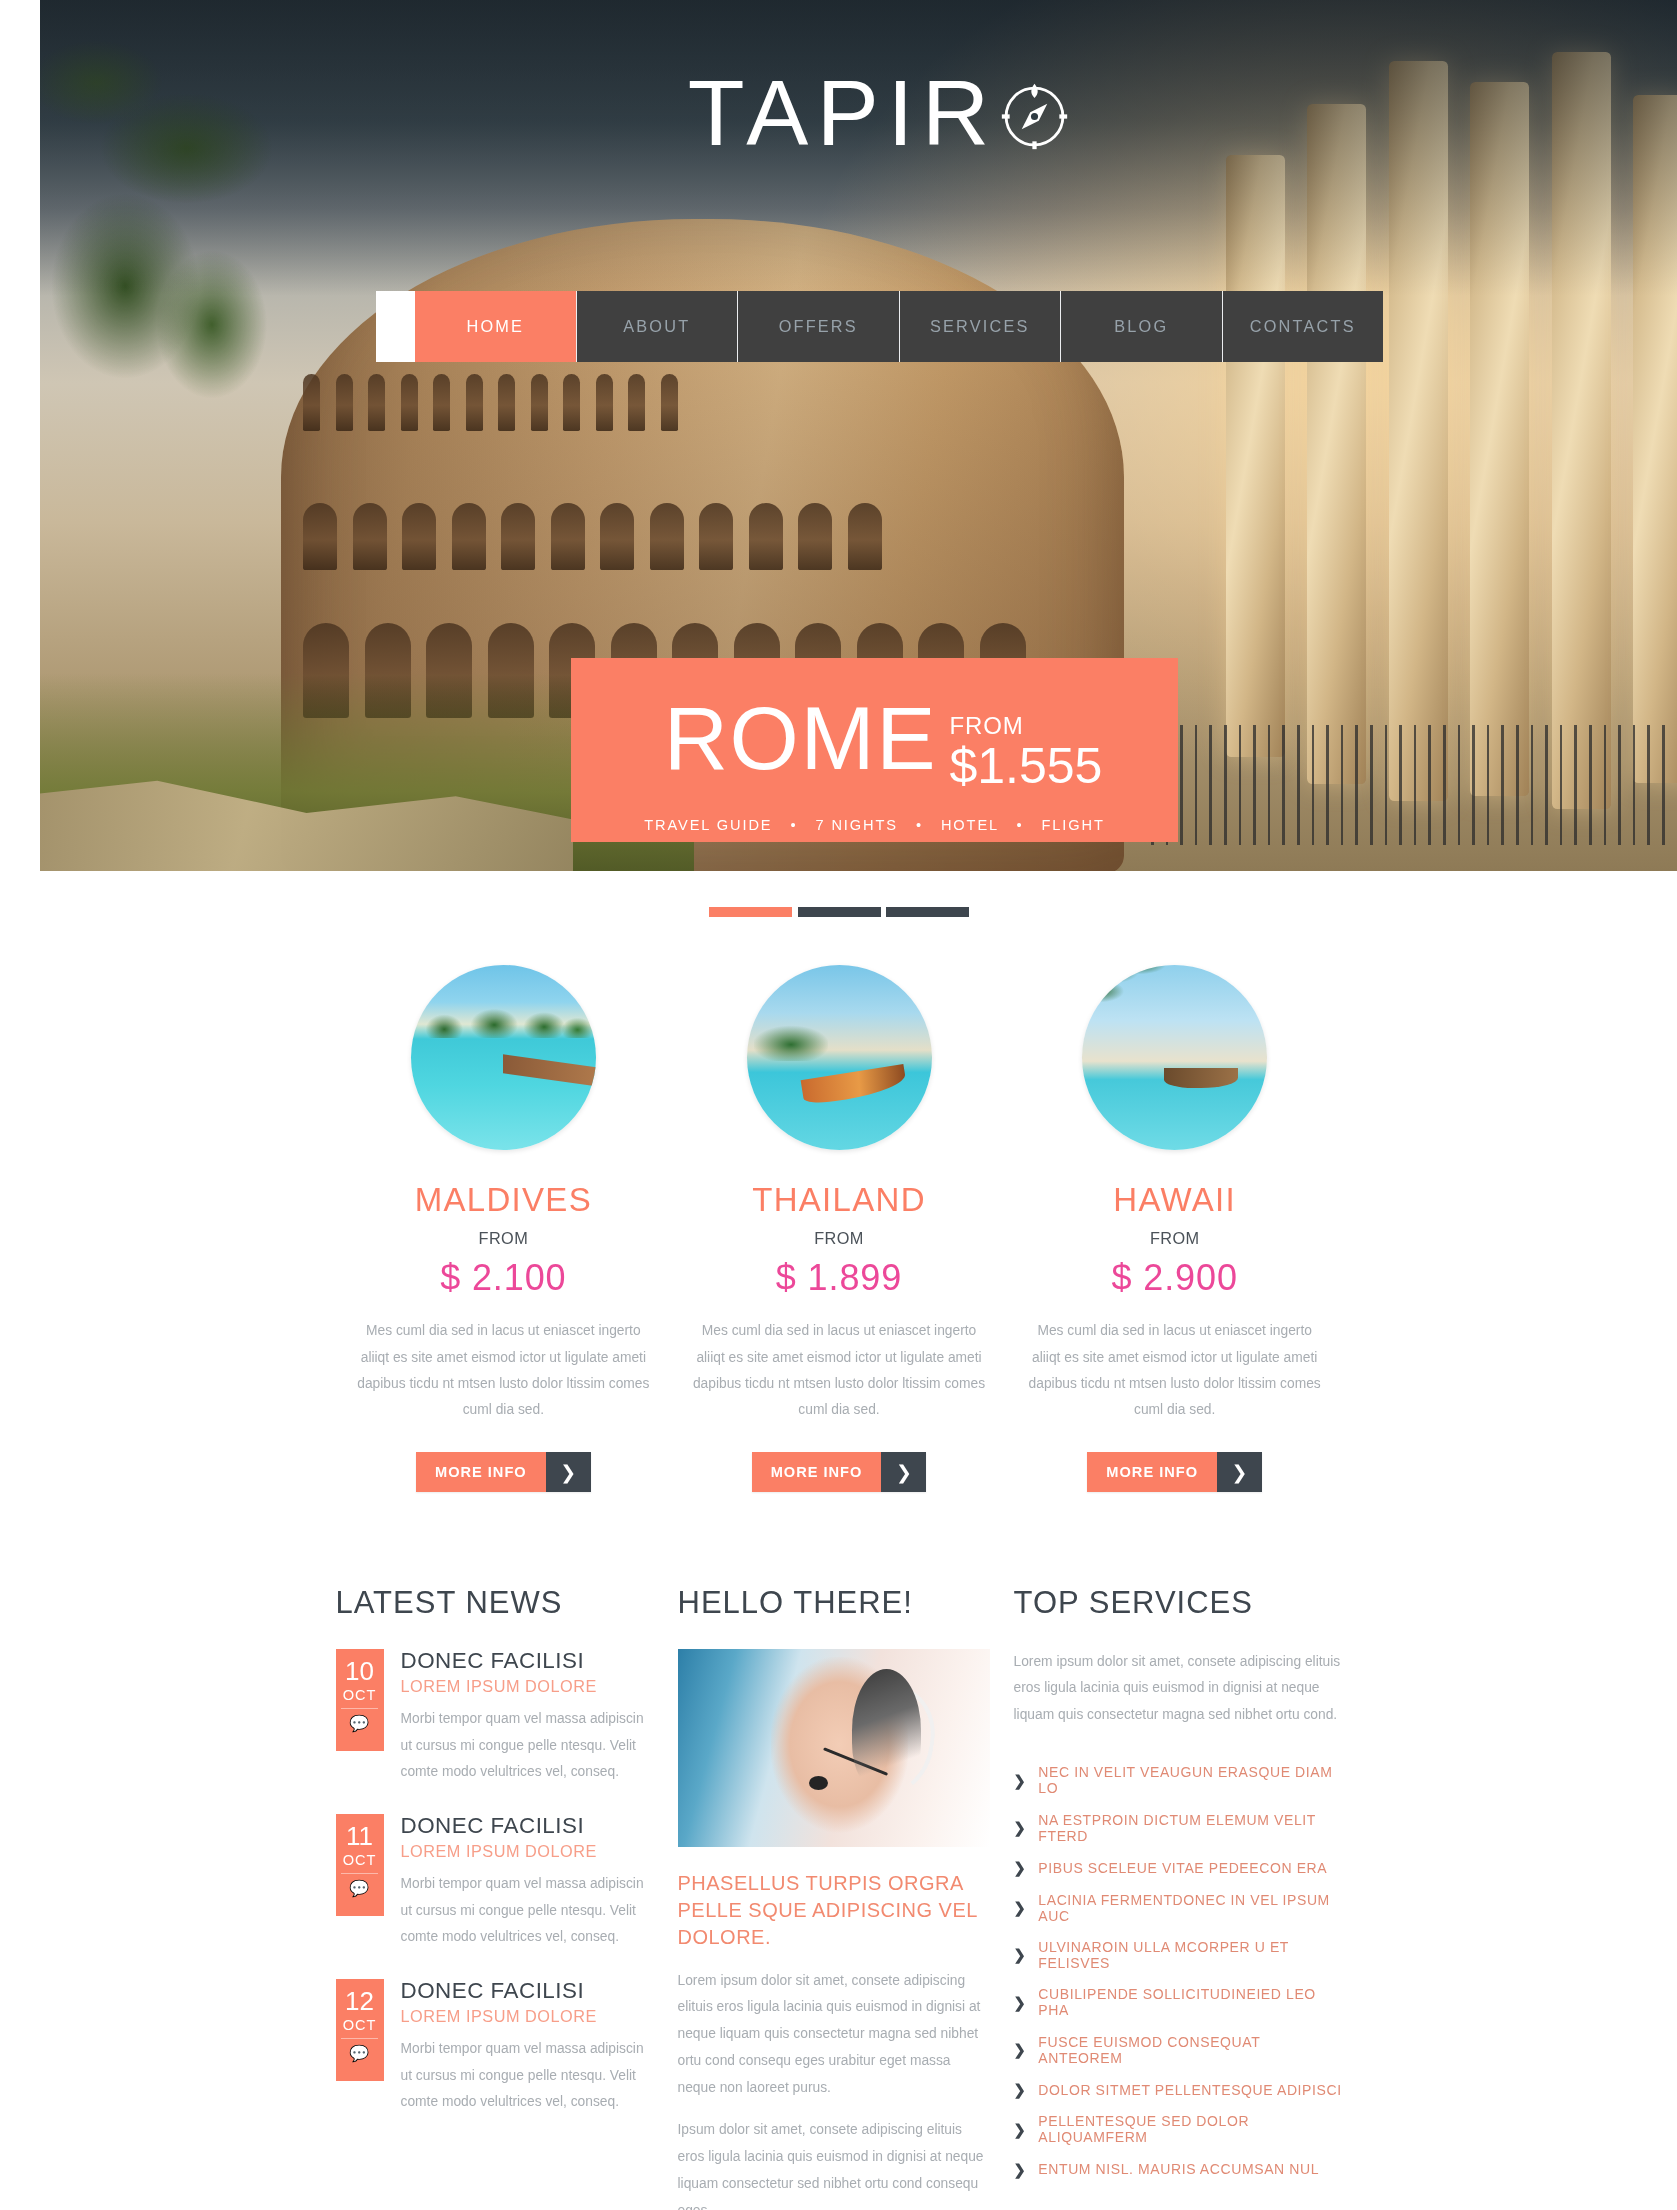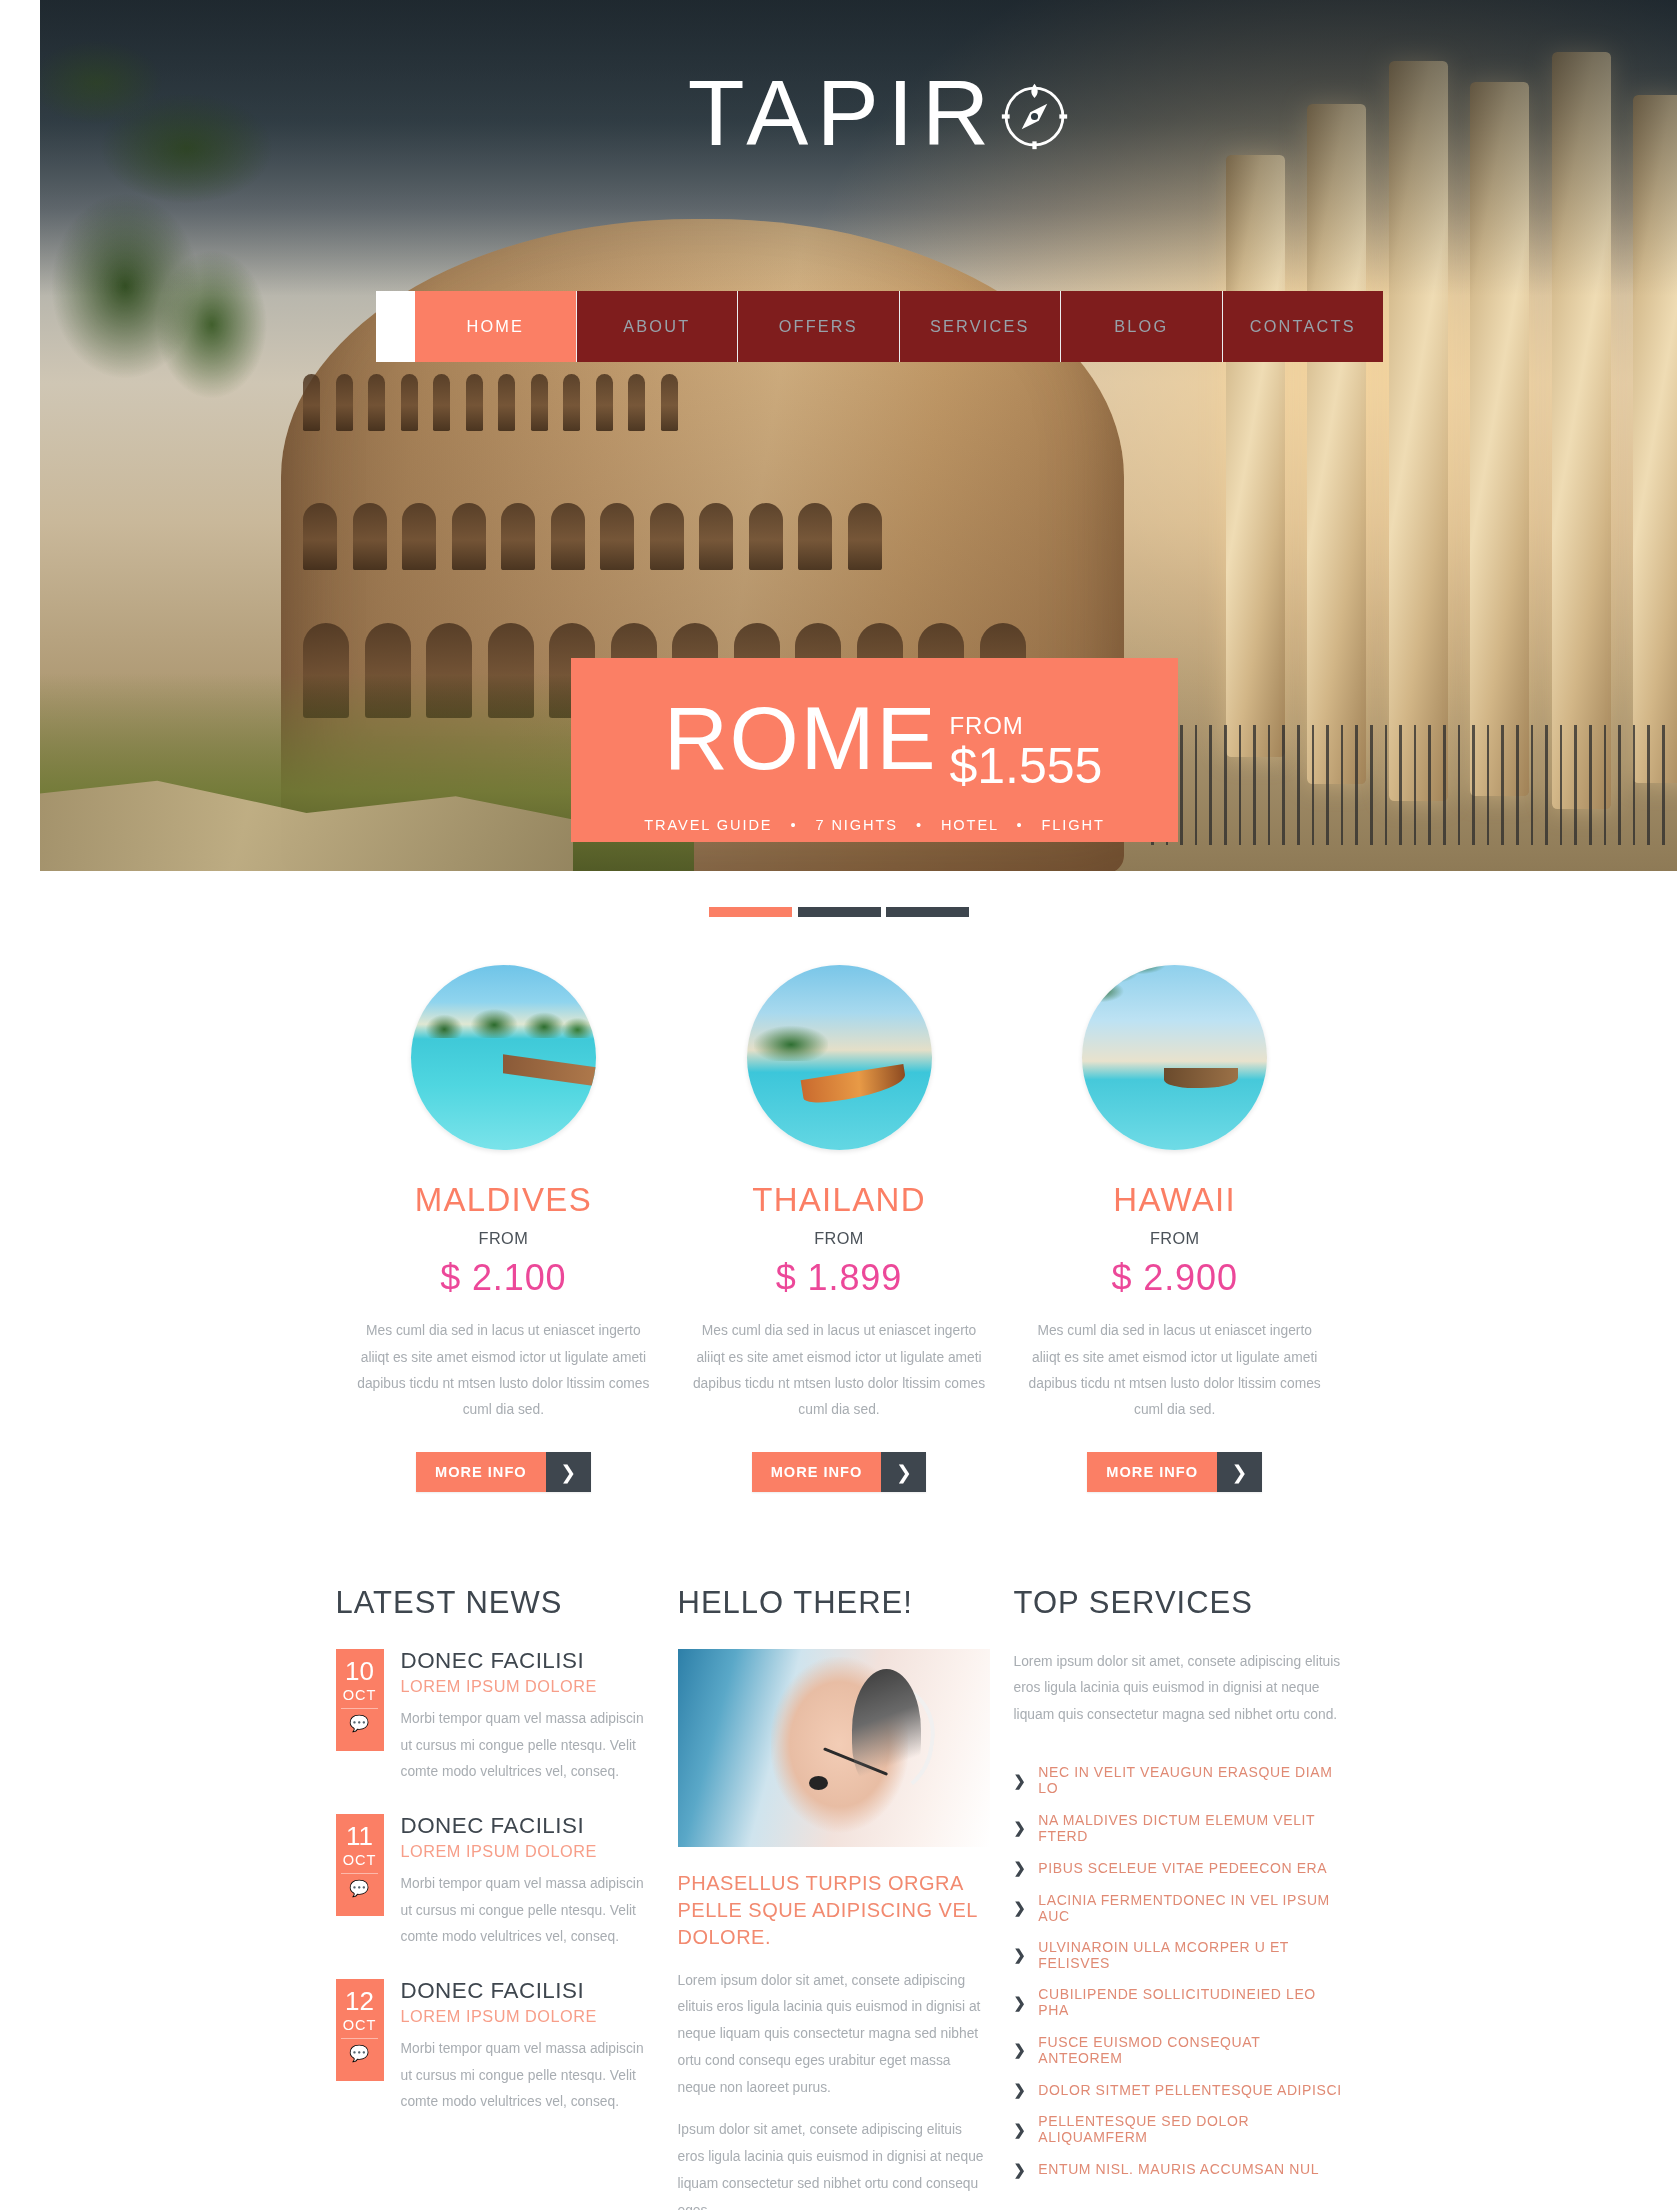--- a/index.html
+++ b/index.html
@@ -125,21 +125,21 @@
   .nav {
     position:absolute; left:336px; top:291px; z-index:6;
     display:flex; width:1007px; height:71px;
     background:#ffffff;
     padding-left:39px;
   }
   .nav-item {
     flex:1; display:flex; align-items:center; justify-content:center;
     font-size:16.3px; letter-spacing:2.2px; color:#97a2aa;
     border-right:0.9px solid #eceef0; cursor:pointer;
-    background:#7f1d1d;
+    background:#404040;
   }
   .nav-item:last-child { border-right:none; }
   .nav-item.active { background:#fb7f65; color:#ffffff; }
 
   
   .promo {
     position:absolute; left:531px; top:658px; width:607px; height:184px;
     background:#fb7f65; z-index:5;
     color:#fff;
     padding:40px 0 0 0;
@@ -545,21 +545,21 @@
     <div class="col-services">
       <h2 class="sec-title">TOP SERVICES</h2>
       <p class="svc-intro">Lorem ipsum dolor sit amet, consete adipiscing elituis eros ligula lacinia quis euismod in dignisi at neque liquam quis consectetur magna sed nibhet ortu cond.</p>
       <ul class="svc-list">
         <li class="svc-item">
           <span class="svc-chev">❯</span>
           <span>NEC IN VELIT VEAUGUN ERASQUE DIAM LO</span>
         </li>
         <li class="svc-item">
           <span class="svc-chev">❯</span>
-          <span>NA MALDIVES DICTUM ELEMUM VELIT FTERD</span>
+          <span>NA ESTPROIN DICTUM ELEMUM VELIT FTERD</span>
         </li>
         <li class="svc-item">
           <span class="svc-chev">❯</span>
           <span>PIBUS SCELEUE VITAE PEDEECON ERA</span>
         </li>
         <li class="svc-item">
           <span class="svc-chev">❯</span>
           <span>LACINIA FERMENTDONEC IN VEL IPSUM AUC</span>
         </li>
         <li class="svc-item">

